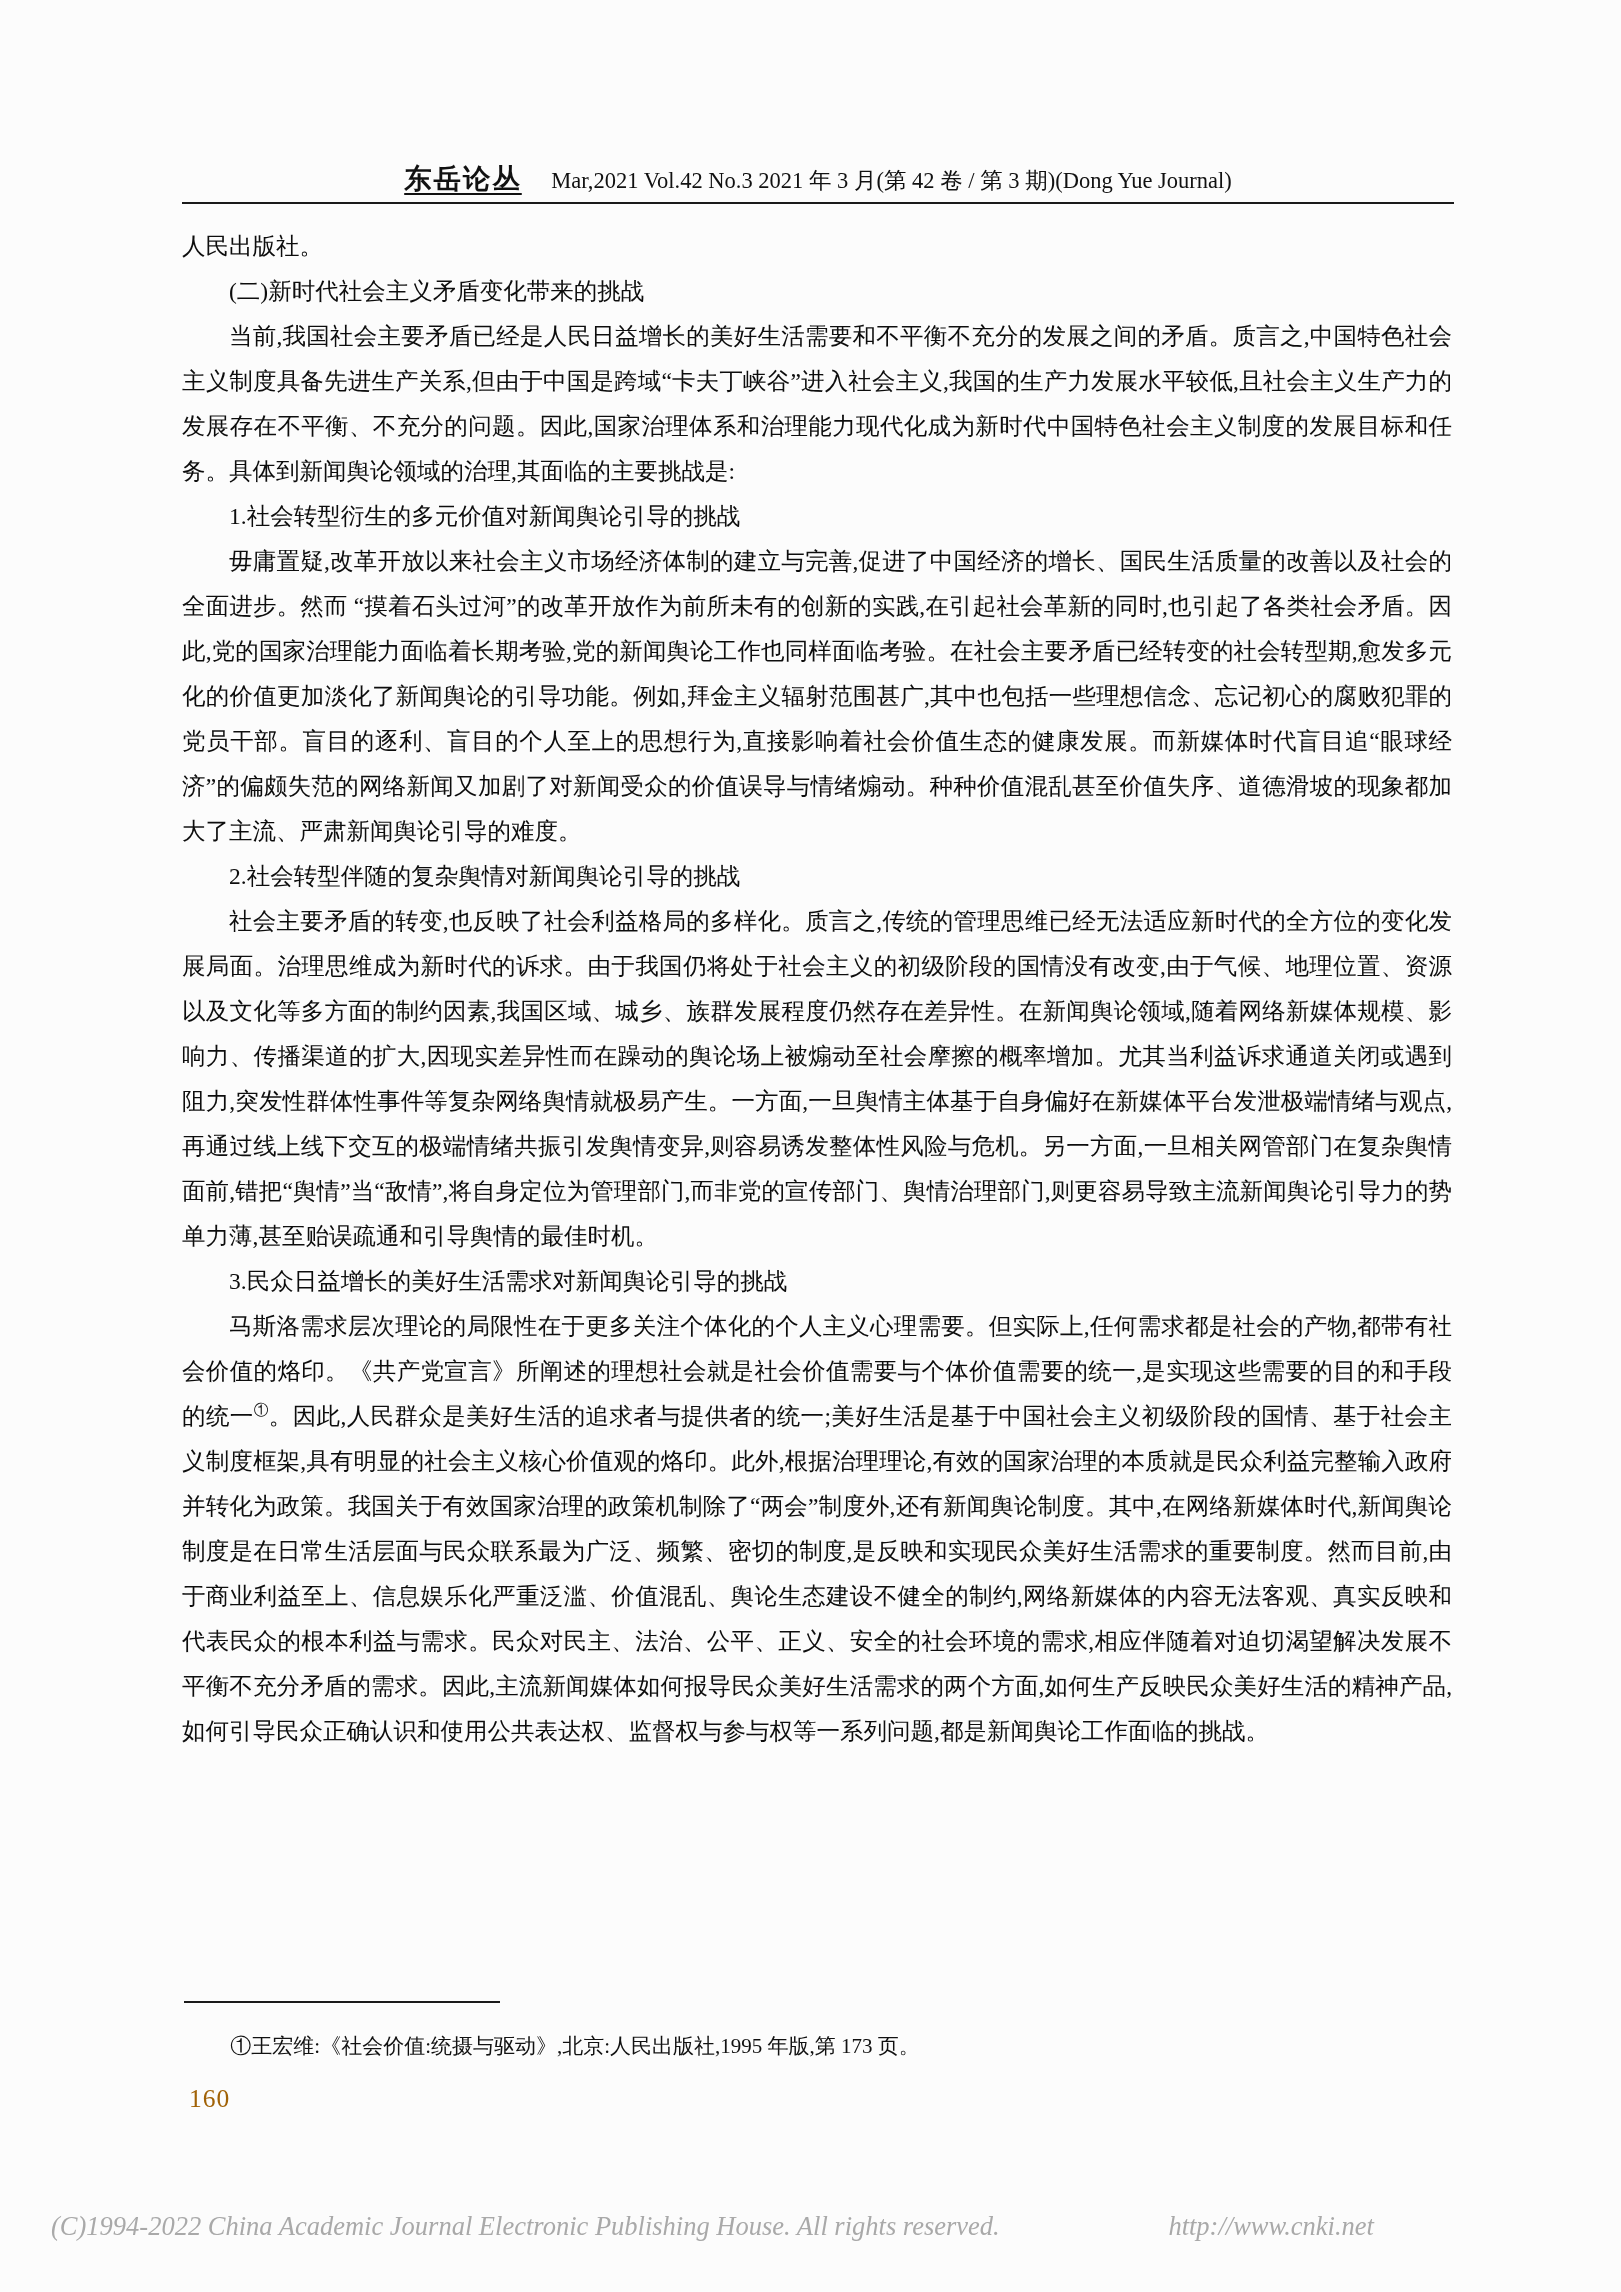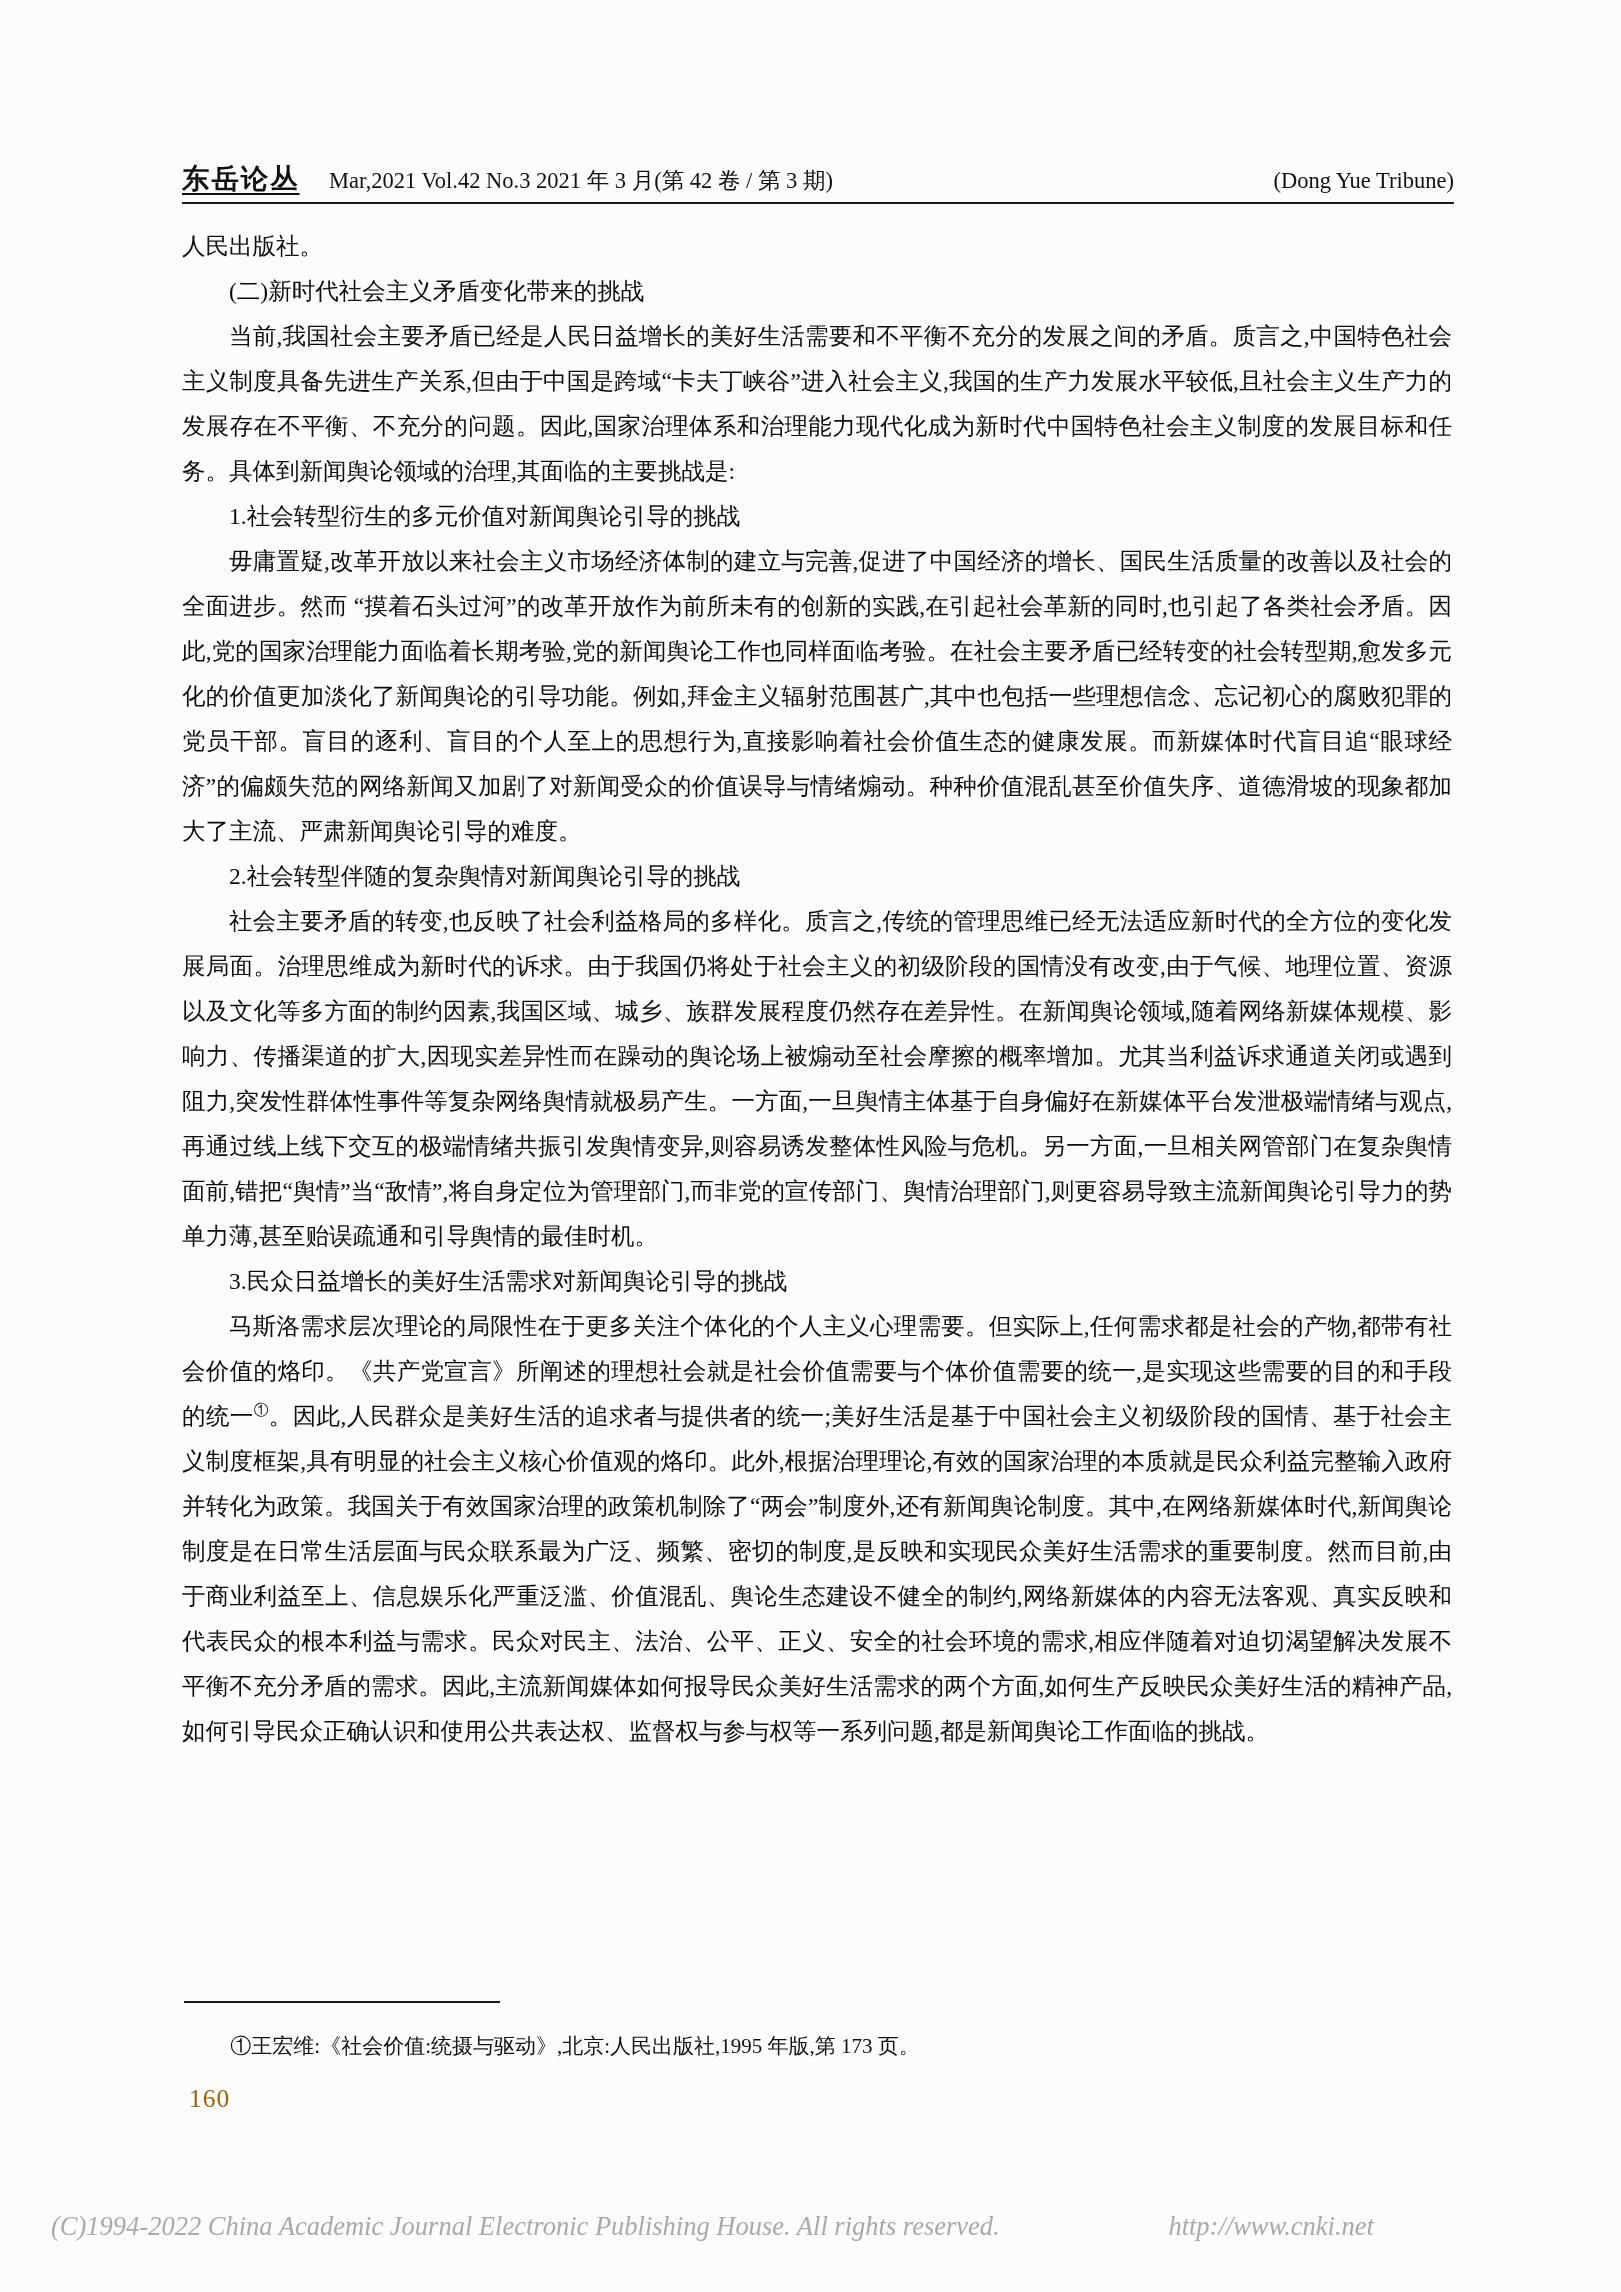--- a/index.html
+++ b/index.html
@@ -16,21 +16,21 @@
     color: #111;
     overflow: hidden;
   }
   
   .header {
     position: absolute;
     left: 182px;
     width: 1272px;
     top: 161px;
     display: flex;
-    justify-content: space-between;
+    justify-content: center;
     align-items: baseline;
     white-space: nowrap;
   }
   .journal-name {
     font-weight: bold;
     font-size: 27.4px;
     letter-spacing: 2px;
     text-decoration: underline;
     text-underline-offset: 4.9px;
   }
@@ -120,21 +120,21 @@
 </head>
 <body>
 
 <div class="page">
 
   <div class="header">
     <div>
       <span class="journal-name">东岳论丛</span>
       <span class="issue-info">Mar,2021 Vol.42 No.3  2021 年 3 月(第 42 卷 / 第 3 期)</span>
     </div>
-    <div class="journal-en">(Dong Yue Tribune)</div>
+    <div class="journal-en">(Dong Yue Journal)</div>
   </div>
 
   <div class="header-rule"></div>
 
   <main class="article" id="article-body">
       <p class="para continuation">人民出版社。</p>
       <p class="para heading">(二)新时代社会主义矛盾变化带来的挑战</p>
       <p class="para body">当前,我国社会主要矛盾已经是人民日益增长的美好生活需要和不平衡不充分的发展之间的矛盾。质言之,中国特色社会主义制度具备先进生产关系,但由于中国是跨域“卡夫丁峡谷”进入社会主义,我国的生产力发展水平较低,且社会主义生产力的发展存在不平衡、不充分的问题。因此,国家治理体系和治理能力现代化成为新时代中国特色社会主义制度的发展目标和任务。具体到新闻舆论领域的治理,其面临的主要挑战是:</p>
       <p class="para heading">1.社会转型衍生的多元价值对新闻舆论引导的挑战</p>
       <p class="para body">毋庸置疑,改革开放以来社会主义市场经济体制的建立与完善,促进了中国经济的增长、国民生活质量的改善以及社会的全面进步。然而 “摸着石头过河”的改革开放作为前所未有的创新的实践,在引起社会革新的同时,也引起了各类社会矛盾。因此,党的国家治理能力面临着长期考验,党的新闻舆论工作也同样面临考验。在社会主要矛盾已经转变的社会转型期,愈发多元化的价值更加淡化了新闻舆论的引导功能。例如,拜金主义辐射范围甚广,其中也包括一些理想信念、忘记初心的腐败犯罪的党员干部。盲目的逐利、盲目的个人至上的思想行为,直接影响着社会价值生态的健康发展。而新媒体时代盲目追“眼球经济”的偏颇失范的网络新闻又加剧了对新闻受众的价值误导与情绪煽动。种种价值混乱甚至价值失序、道德滑坡的现象都加大了主流、严肃新闻舆论引导的难度。</p>

